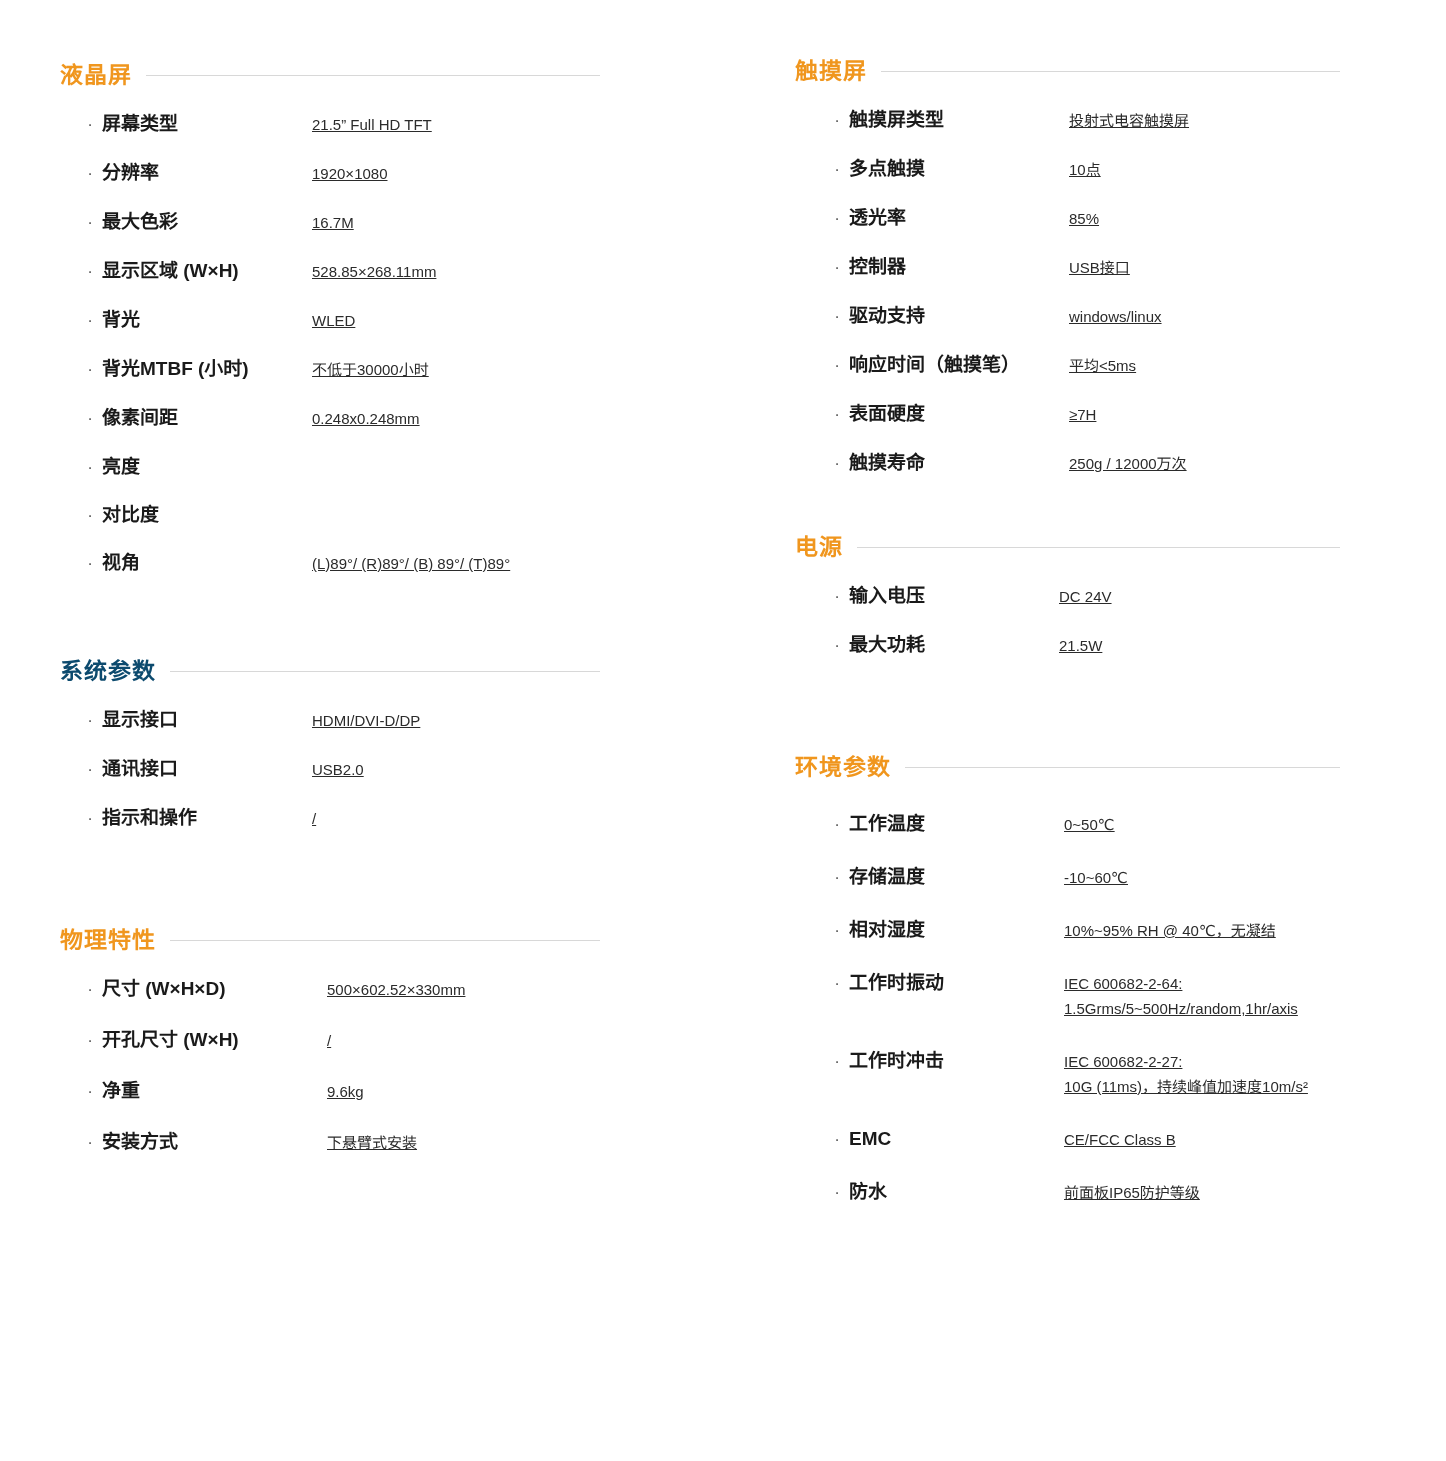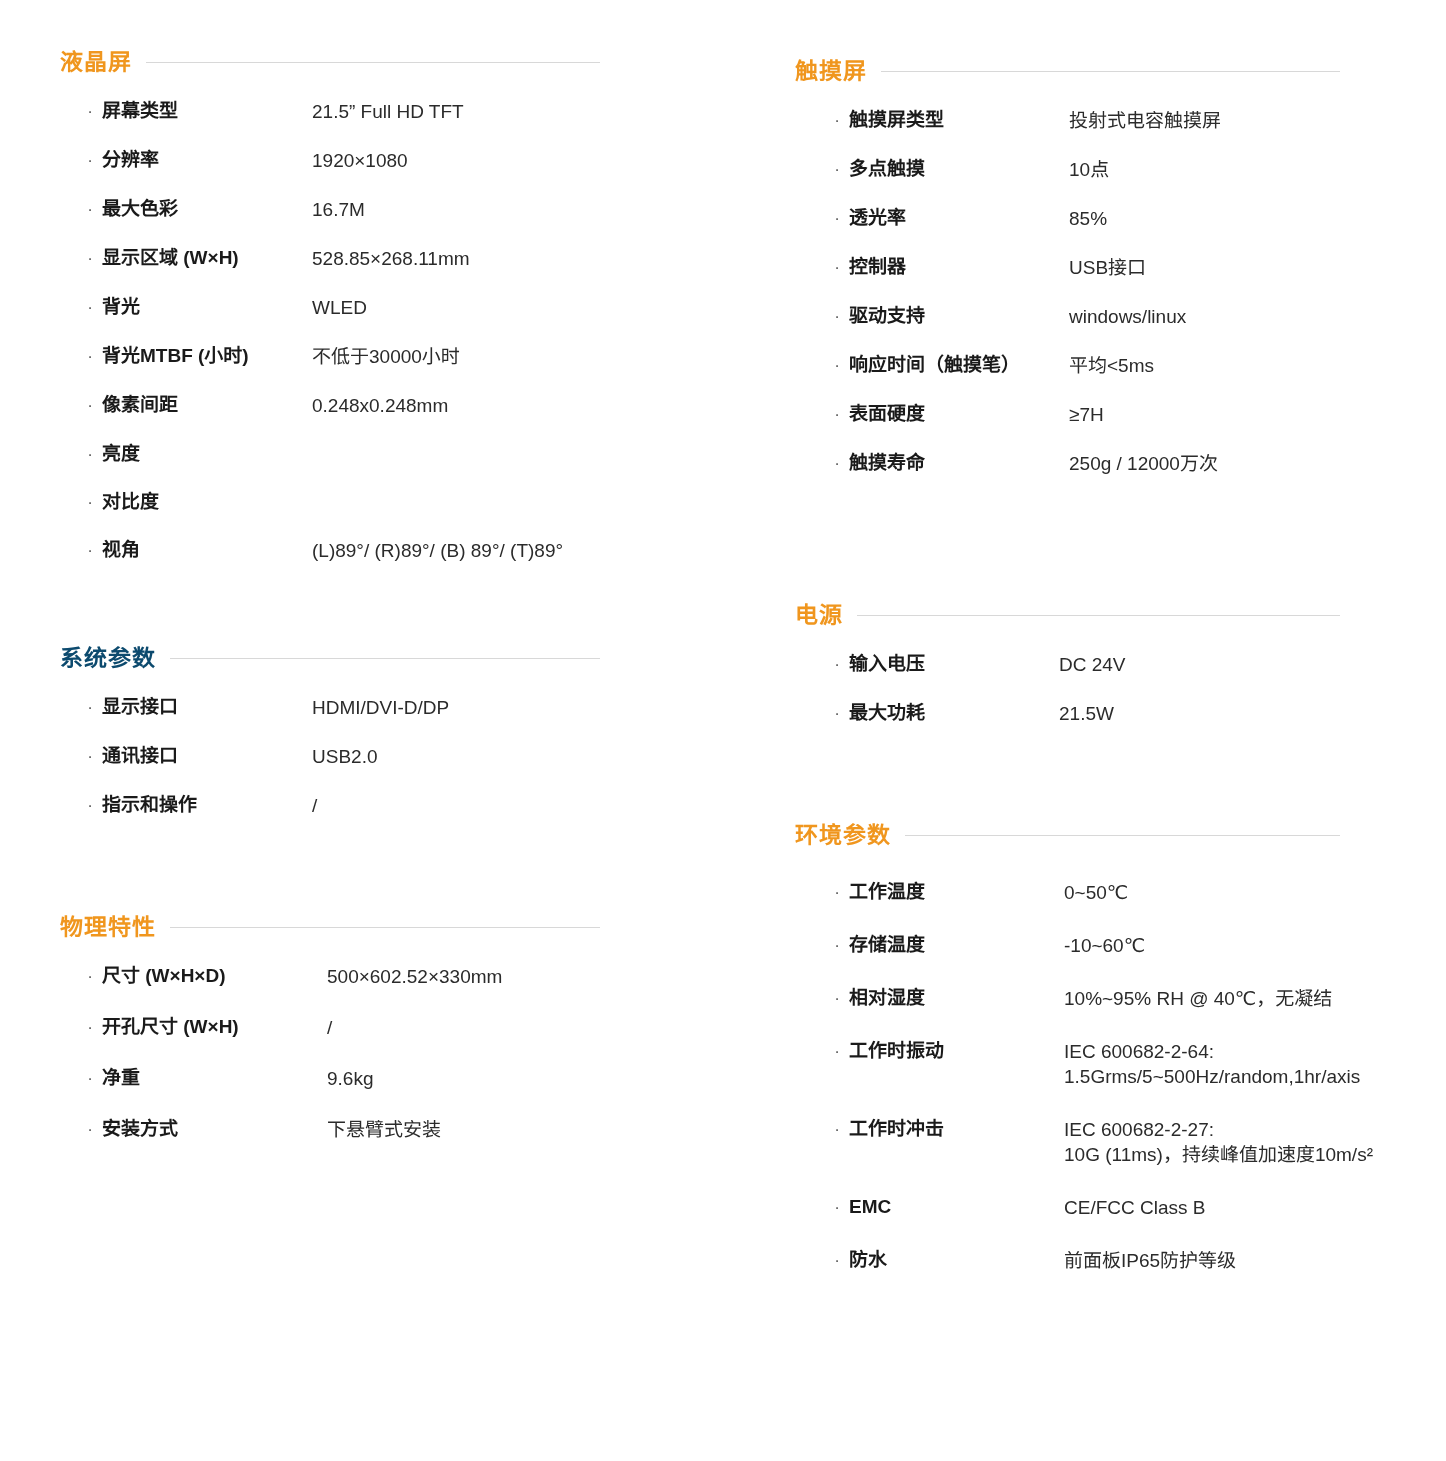--- a/index.html
+++ b/index.html
@@ -72,44 +72,45 @@
     flex: 0 0 215px;
     width: 215px;
     font-size: 19px;
     font-weight: bold;
     color: #1a1a1a;
     line-height: 22px;
     padding-top: 1px;
   }
   .spec-value {
     flex: 1 1 auto;
-    font-size: 19px;
+    font-size: 15px;
     color: #2b2b2b;
     line-height: 25px;
     font-weight: normal;
     white-space: pre-line;
+    text-decoration: underline;
   }
   
   .col-left .block-head { width: 540px; }
   .col-left .spec-list { margin-top: 22px; padding-left: 18px; }
   .col-left .spec-row { margin-bottom: 24px; }
   .col-left .spec-label { flex-basis: 210px; width: 210px; }
 
   
   .col-right { padding-left: 0; }
   .col-right .block-head { width: 545px; }
   .col-right .spec-list { margin-top: 22px; padding-left: 18px; }
   .col-right .spec-row { margin-bottom: 24px; }
   .col-right .spec-label { flex-basis: 210px; width: 210px; }
 
   
-  .sec-lcd { margin-top: 3px; }
+  .sec-lcd { margin-top: 16px; }
   .sec-touch { margin-top: 12px; }
   .sec-sys { margin-top: 76px; }
-  .sec-power { margin-top: 120px; }
+  .sec-power { margin-top: 52px; }
   .sec-phys { margin-top: 90px; }
   .sec-env { margin-top: 90px; }
 
   .sec-env .spec-row { margin-bottom: 28px; }
   .sec-phys .spec-row { margin-bottom: 26px; }
   .sec-env .spec-list { margin-top: 30px; padding-left: 30px; }
   .sec-power .spec-list { padding-left: 30px; }
   .sec-touch .spec-list { padding-left: 30px; }
   .sec-touch .spec-label { flex-basis: 220px; width: 220px; }
   .sec-env .spec-label { flex-basis: 215px; width: 215px; }

